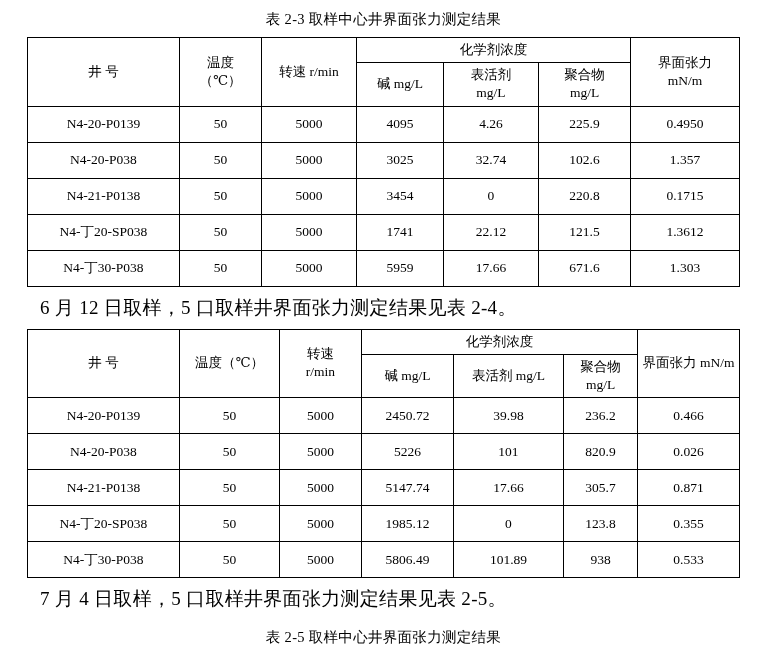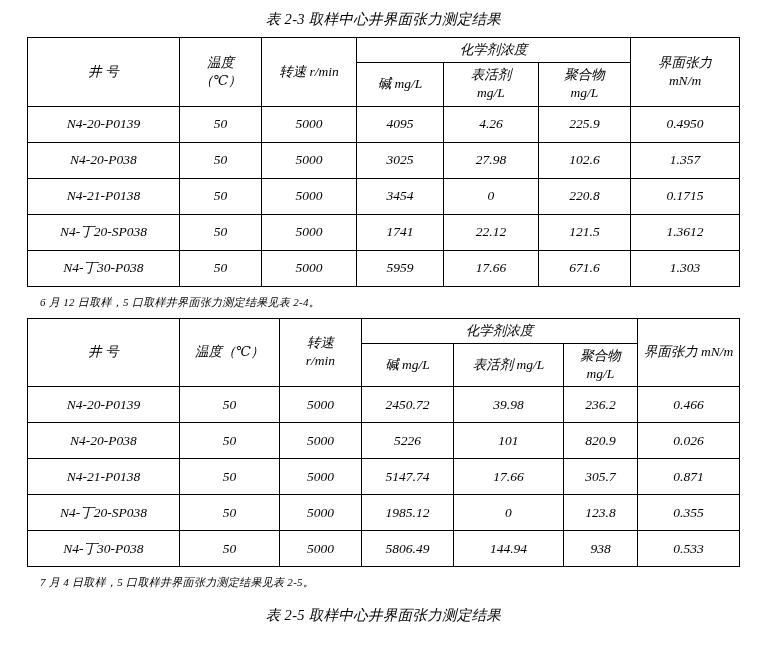--- a/index.html
+++ b/index.html
@@ -13,21 +13,20 @@
     font-family: "Liberation Serif", "DejaVu Serif", serif;
     color: #000000;
     overflow: hidden;
   }
   .page {
     position: relative;
     width: 767px;
     height: 483px;
     padding: 0;
     box-sizing: border-box;
-    font-style: italic;
   }
   .caption {
     text-align: center;
     font-size: 14.5px;
     letter-spacing: 0.3px;
     margin: 0;
   }
   .caption-1 { padding-top: 10px; }
   .caption-2 { padding-top: 16px; }
   .caption-3 { padding-top: 16px; }
@@ -51,21 +50,21 @@
   table.doc-table {
     border-top: 1.6px solid #000;
     border-bottom: 1.6px solid #000;
   }
   .hdr-cell { font-size: 13.5px; }
   .two-line { line-height: 1.5; }
   .body-row td { height: 28px; font-size: 13px; }
   .t1 .body-row td { height: 29px; }
   .t2 .body-row td { height: 29px; }
   .para {
-    font-size: 11px;
+    font-size: 19px;
     margin: 0;
     padding: 8px 8px 0 40px;
     letter-spacing: 0.3px;
   }
   .small-num { font-size: 12.5px; }
   .tbl-wrap { position: relative; }
 </style>
 </head>
 <body>
 
@@ -118,21 +117,21 @@
         <td>4095</td>
         <td>4.26</td>
         <td>225.9</td>
         <td>0.4950</td>
       </tr>
       <tr class="body-row">
         <td>N4-20-P038</td>
         <td>50</td>
         <td>5000</td>
         <td>3025</td>
-        <td>27.98</td>
+        <td>32.74</td>
         <td>102.6</td>
         <td>1.357</td>
       </tr>
       <tr class="body-row">
         <td>N4-21-P0138</td>
         <td>50</td>
         <td>5000</td>
         <td>3454</td>
         <td>0</td>
         <td>220.8</td>
@@ -229,21 +228,21 @@
         <td class="small-num">1985.12</td>
         <td>0</td>
         <td>123.8</td>
         <td>0.355</td>
       </tr>
       <tr class="body-row">
         <td>N4-丁30-P038</td>
         <td>50</td>
         <td>5000</td>
         <td class="small-num">5806.49</td>
-        <td>144.94</td>
+        <td>101.89</td>
         <td>938</td>
         <td>0.533</td>
       </tr>
     </tbody>
   </table>
   </div>
 
   <p class="para">7 月 4 日取样，5 口取样井界面张力测定结果见表 2-5。</p>
 
   <div class="caption caption-3">表 2-5 取样中心井界面张力测定结果</div>

